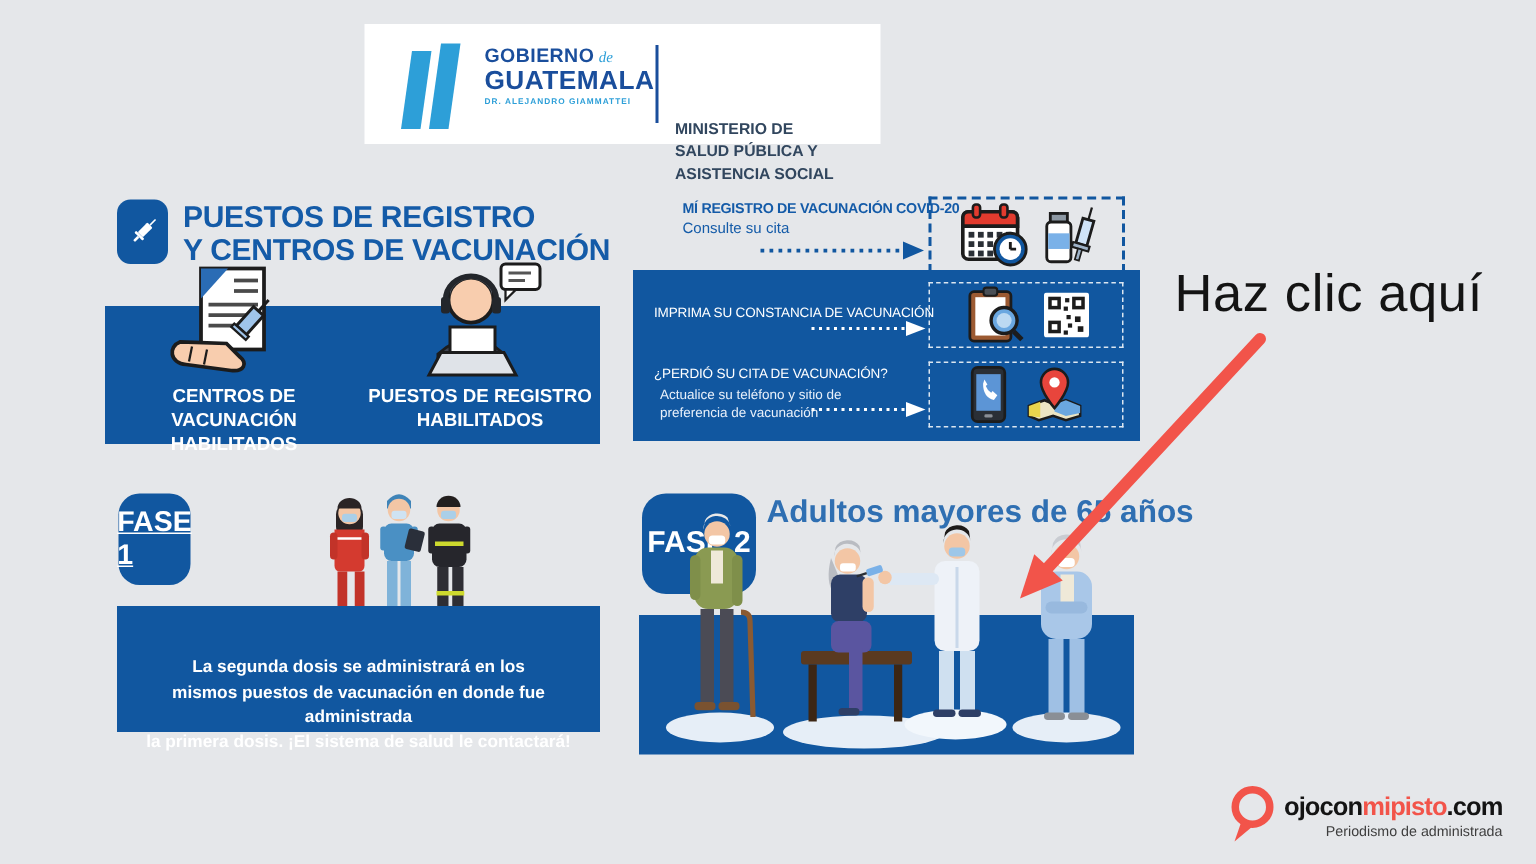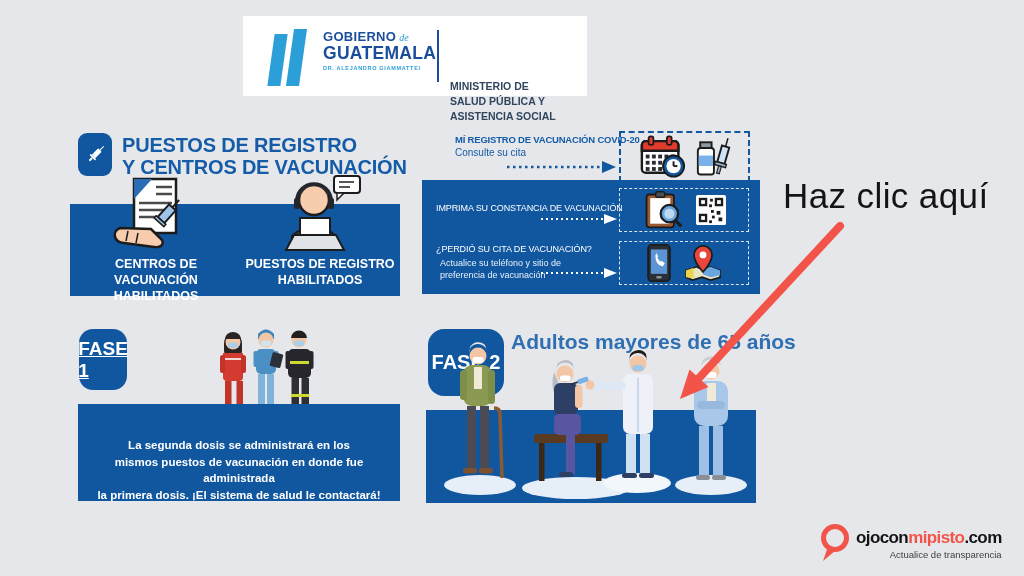--- a/index.html
+++ b/index.html
@@ -30,21 +30,21 @@
   .card-label{top:256px;text-align:center;color:#ffffff;font-size:12.5px;font-weight:600;line-height:1.28;}
   .card-label1{left:72px;width:168px;}
   .card-label2{left:242px;width:156px;}
   .icon-dochand{left:112px;top:176px;}
   .icon-operator{left:282px;top:174px;}
 
   .fase-badge{background:#1157a0;border-radius:14px;display:flex;align-items:center;justify-content:center;
               color:#fff;font-weight:800;}
   .fase1-badge{left:79px;top:329px;width:48px;height:61px;font-size:19px;text-decoration:underline;}
   .fase1-illu{left:195px;top:318px;}
-  .fase1-card{left:78px;top:404px;width:322px;height:97px;box-sizing:border-box;padding-top:33px;
+  .fase1-card{left:78px;top:404px;width:322px;height:84px;box-sizing:border-box;padding-top:33px;
               text-align:center;color:#fff;font-size:11.5px;font-weight:600;line-height:16.5px;}
 
   
   .myreg-title{left:455px;top:134px;font-size:9.5px;font-weight:700;color:#145ba8;letter-spacing:-.2px;}
   .myreg-sub{left:455px;top:147px;font-size:10px;color:#145ba8;}
   .dot-arrow-blue{left:505px;top:160px;}
   .dash-box{border:2px dashed #1157a0;display:flex;align-items:center;justify-content:center;gap:8px;box-sizing:border-box;}
   .dash-box-cal{left:619px;top:131px;width:131px;height:51px;}
   .right-panel{left:422px;top:180px;width:338px;height:114px;}
   .panel-row-title{font-size:9px;font-weight:400;color:#fff;letter-spacing:-.1px;}
@@ -387,17 +387,17 @@
     <polygon points="680,399 689.5,369.5 708.5,387" fill="#f2544a"></polygon>
   </svg>
 
   <div class="abs watermark">
     <svg width="34" height="44" viewBox="0 0 34 44">
       <circle cx="17" cy="16" r="11.5" fill="none" stroke="#f2544a" stroke-width="5"></circle>
       <path d="M9.5 26 L5 39 L17 29 z" fill="#f2544a"></path>
     </svg>
     <div class="wm-text">
       <div class="wm-name"><span>ojocon</span><span class="wm-red">mipisto</span><span>.com</span></div>
-      <div class="wm-tagline">Actualice de transparencia</div>
+      <div class="wm-tagline">Periodismo de administrada</div>
     </div>
   </div>
 
 </div>
 
 </body></html>

